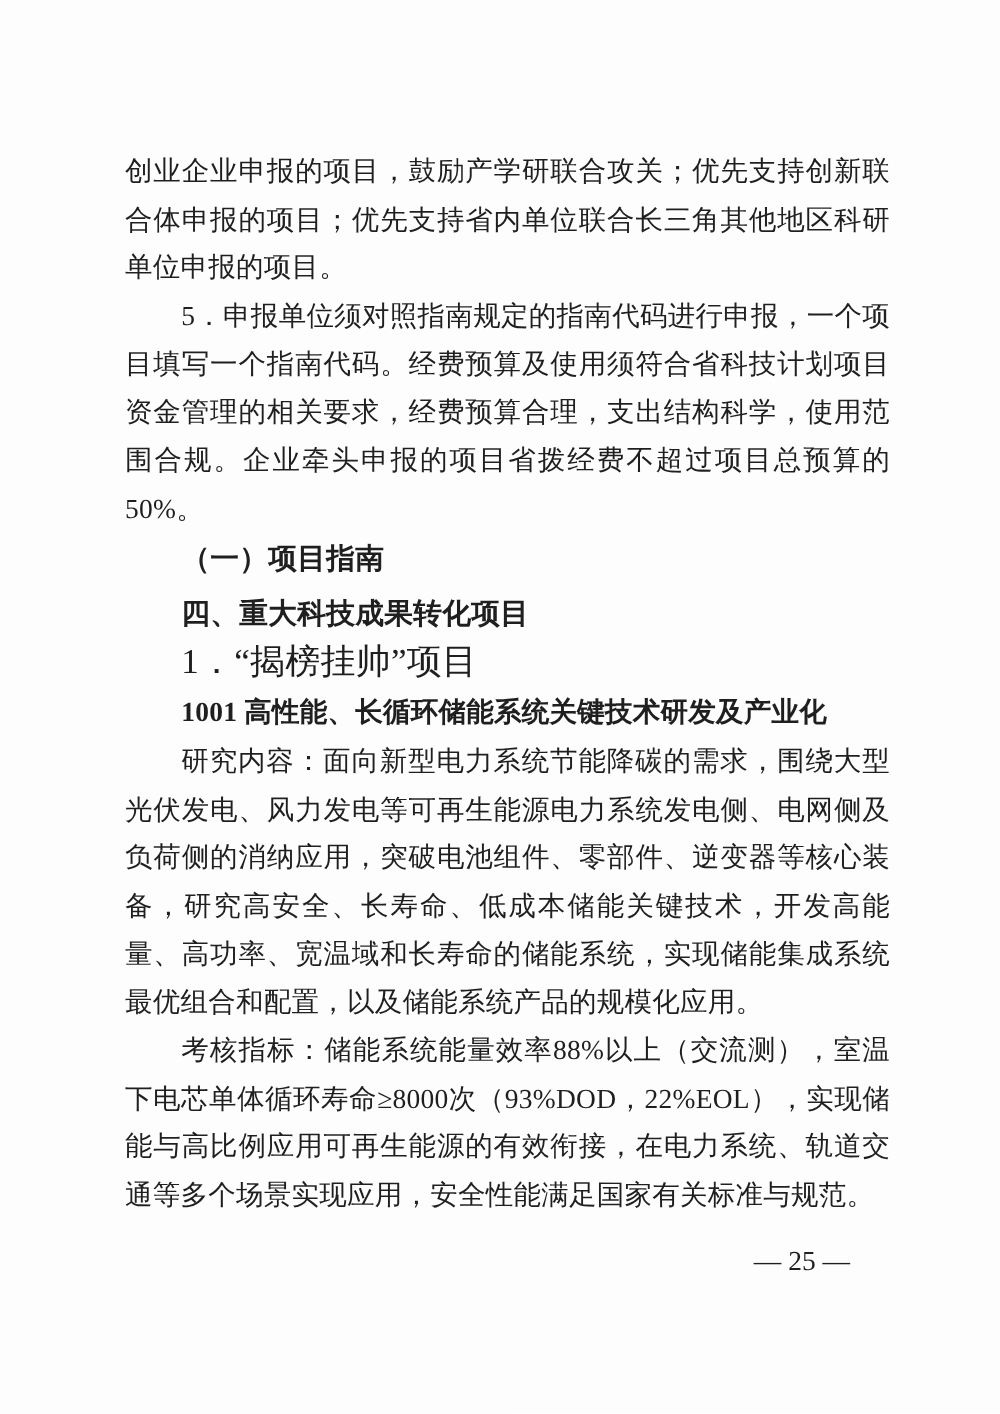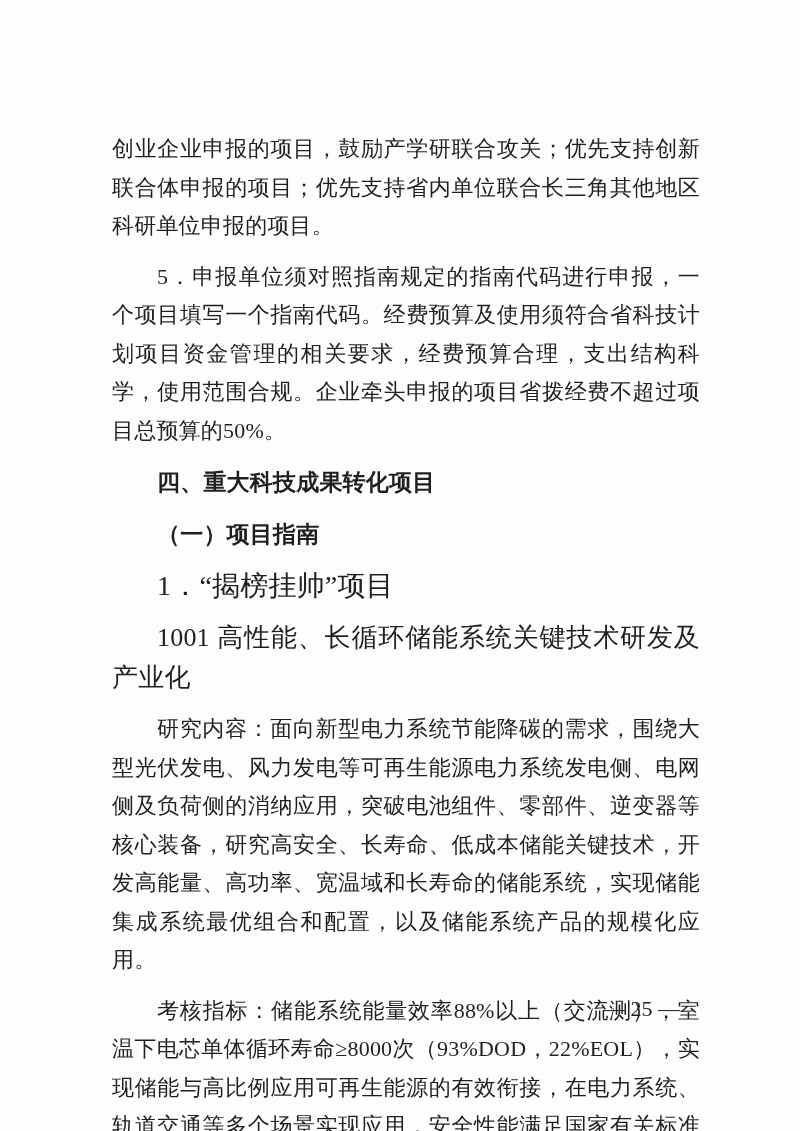--- a/index.html
+++ b/index.html
@@ -16,21 +16,21 @@
     color: #1f1f1f;
     font-family: "Liberation Serif", "DejaVu Serif", serif;
   }
   .content {
     position: absolute;
     left: 100px;
     top: 118px;
     width: 612px;
   }
   .para {
-    margin: 12px;
+    margin: 0;
     font-size: 22px;
     line-height: 38.5px;
     text-align: justify;
     letter-spacing: 0.2px;
   }
   .para.indent {
     text-indent: 45px;
   }
   .body {
     font-family: "Liberation Serif", "DejaVu Serif", serif;
@@ -44,43 +44,43 @@
   }
   .heading1 { margin-top: 4px; }
   .subheading {
     font-family: "Liberation Serif", "DejaVu Serif", serif;
     font-weight: 400;
     font-size: 28px;
     line-height: 40px;
   }
   .item-title {
     font-family: "Liberation Serif", "DejaVu Serif", serif;
-    font-weight: 400;
-    font-size: 26px;
+    font-weight: 700;
+    font-size: 22px;
     line-height: 40px;
   }
   .page-number {
     position: absolute;
     top: 992px;
     right: 120px;
     font-size: 22px;
     line-height: 34px;
     color: #1f1f1f;
     font-family: "Liberation Serif", "DejaVu Serif", serif;
     text-align: center;
   }
 </style>
 </head>
 <body>
 
 <div class="page">
   <div class="content">
       <p class="para body">创业企业申报的项目，鼓励产学研联合攻关；优先支持创新联合体申报的项目；优先支持省内单位联合长三角其他地区科研单位申报的项目。</p>
       <p class="para body indent">5．申报单位须对照指南规定的指南代码进行申报，一个项目填写一个指南代码。经费预算及使用须符合省科技计划项目资金管理的相关要求，经费预算合理，支出结构科学，使用范围合规。企业牵头申报的项目省拨经费不超过项目总预算的50%。</p>
+      <p class="para heading2 indent">（一）项目指南</p>
       <p class="para heading1 indent">四、重大科技成果转化项目</p>
-      <p class="para heading2 indent">（一）项目指南</p>
       <p class="para subheading indent">1．“揭榜挂帅”项目</p>
       <p class="para item-title indent">1001 高性能、长循环储能系统关键技术研发及产业化</p>
       <p class="para body indent">研究内容：面向新型电力系统节能降碳的需求，围绕大型光伏发电、风力发电等可再生能源电力系统发电侧、电网侧及负荷侧的消纳应用，突破电池组件、零部件、逆变器等核心装备，研究高安全、长寿命、低成本储能关键技术，开发高能量、高功率、宽温域和长寿命的储能系统，实现储能集成系统最优组合和配置，以及储能系统产品的规模化应用。</p>
       <p class="para body indent">考核指标：储能系统能量效率88%以上（交流测），室温下电芯单体循环寿命≥8000次（93%DOD，22%EOL），实现储能与高比例应用可再生能源的有效衔接，在电力系统、轨道交通等多个场景实现应用，安全性能满足国家有关标准与规范。</p>
     </div>
   <div class="page-number">— 25 —</div>
 </div>
 
 </body></html>

